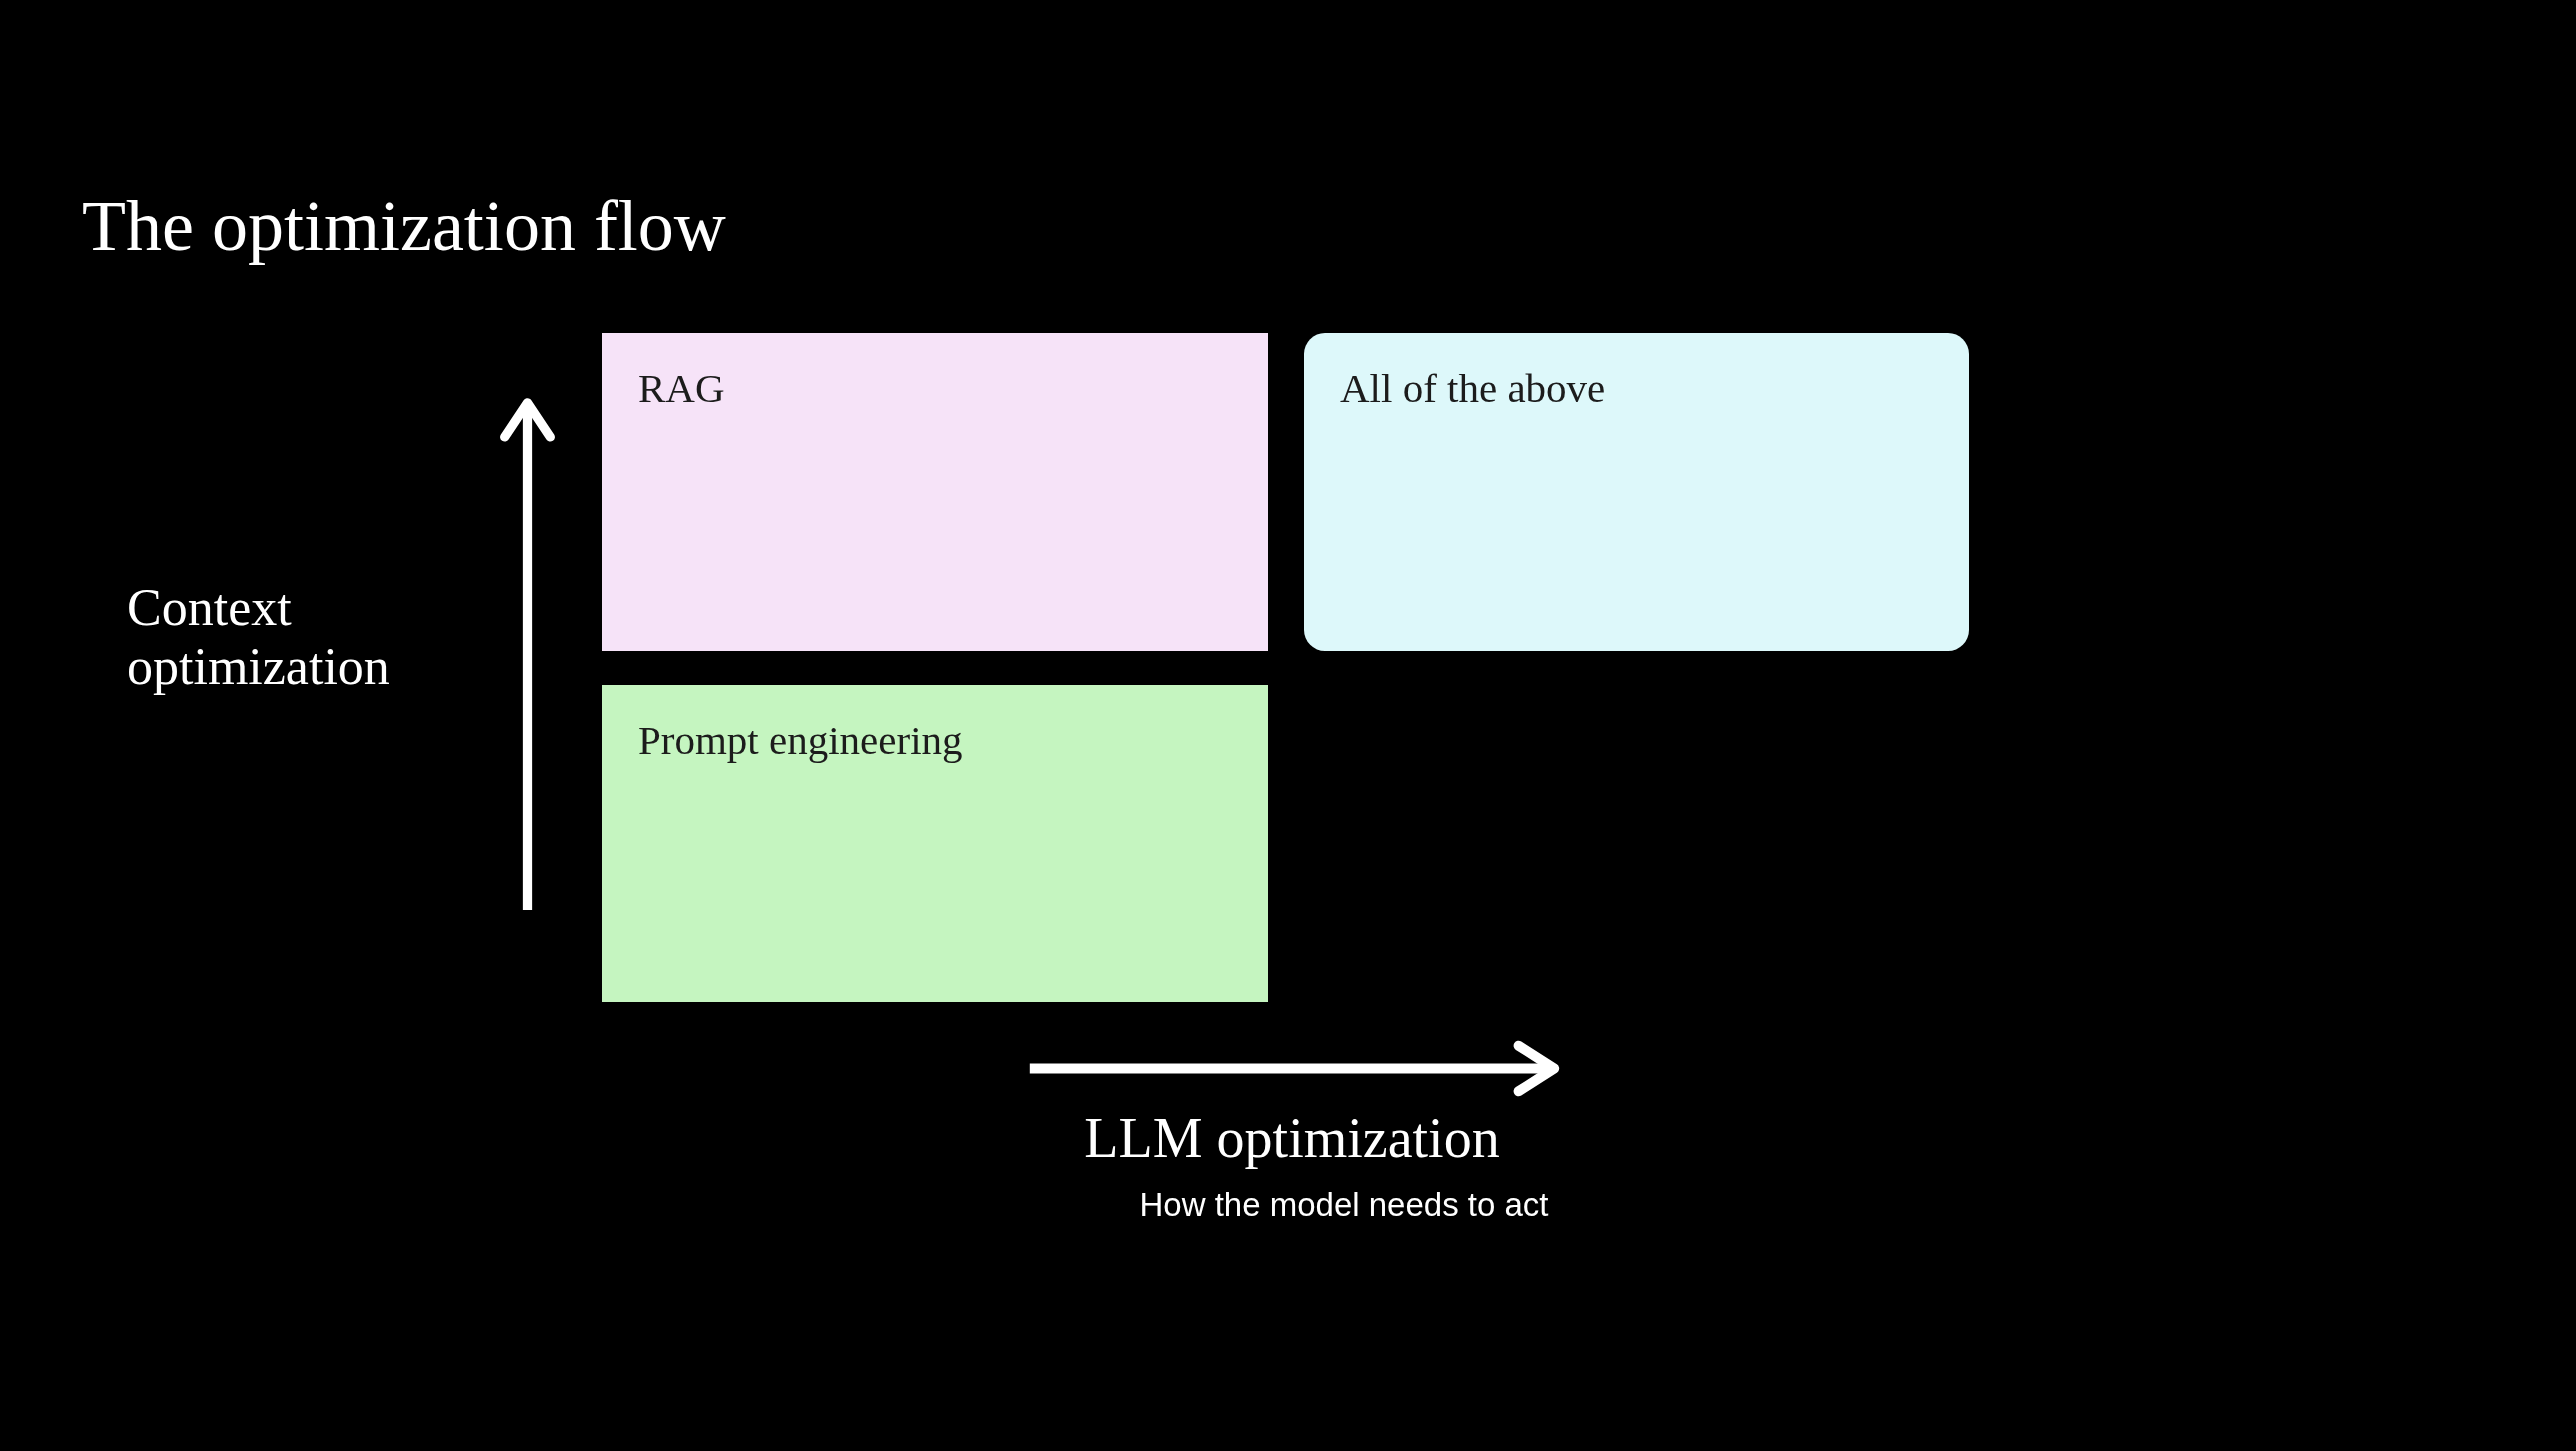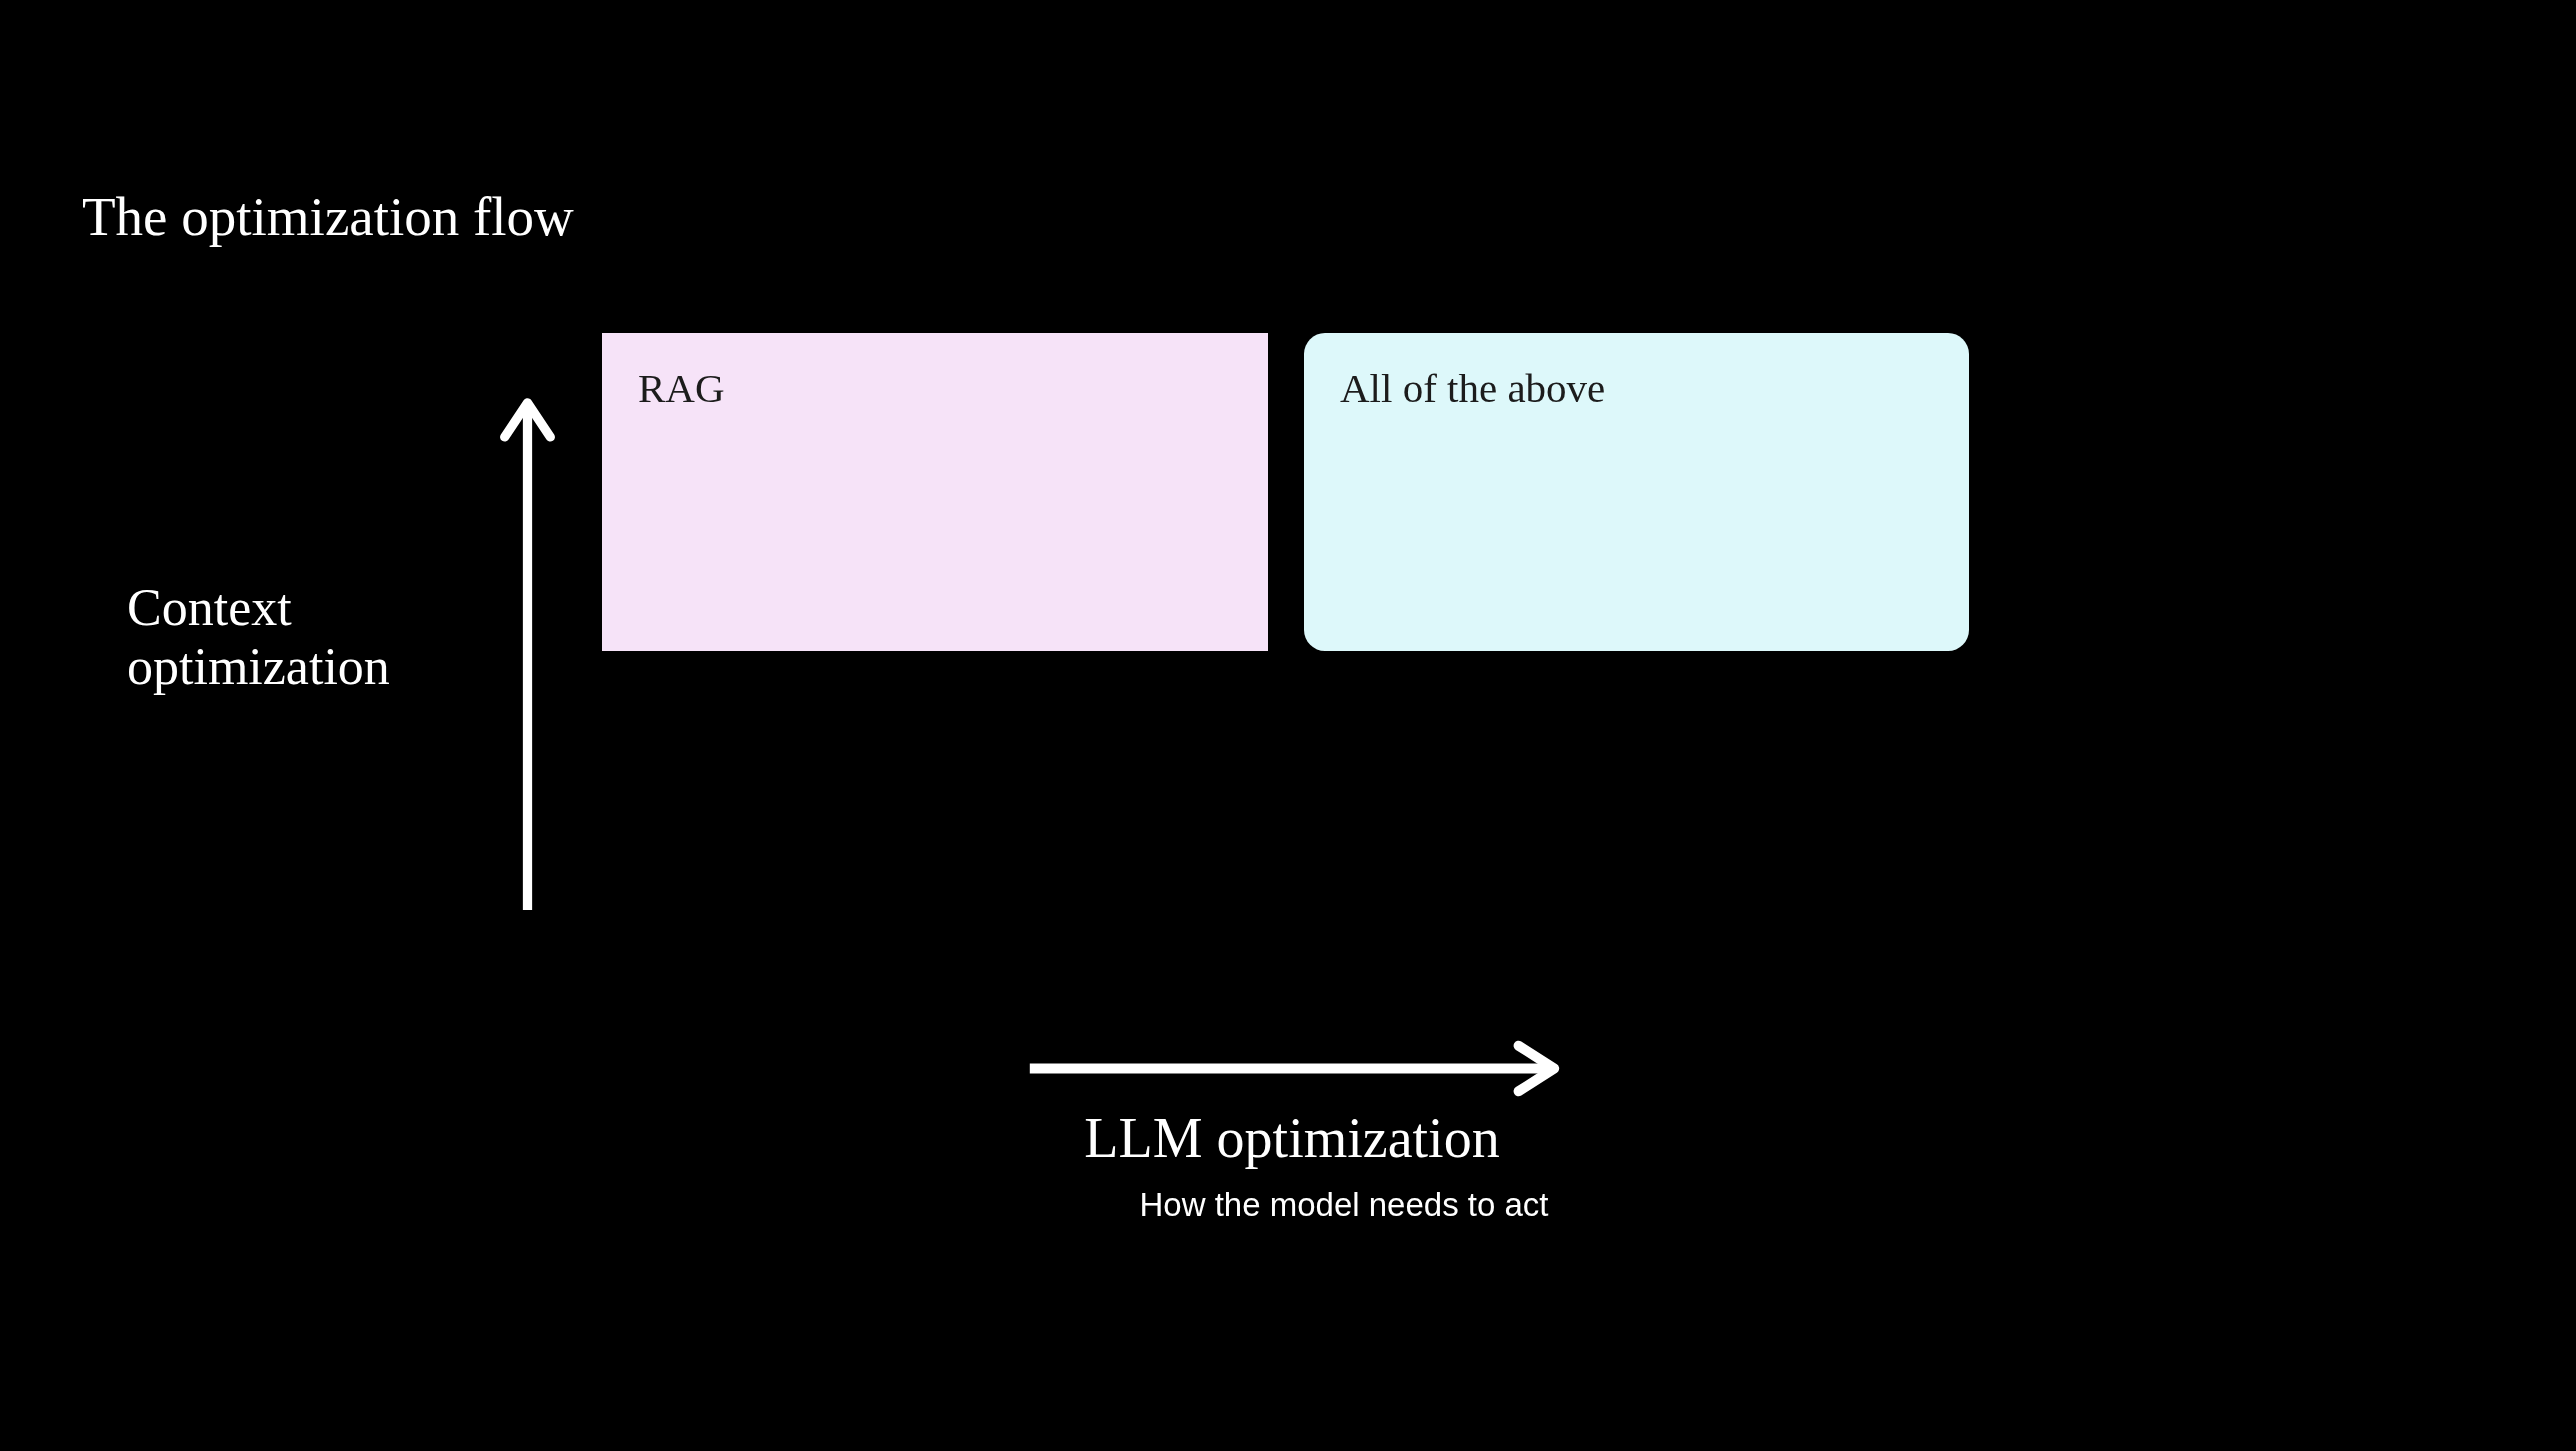--- a/index.html
+++ b/index.html
@@ -12,21 +12,21 @@
     width: 2576px;
     height: 1451px;
     background: #000000;
     overflow: hidden;
     font-family: "Liberation Serif", "DejaVu Serif", serif;
   }
   .slide-title {
     position: absolute;
     left: 82px;
     top: 187px;
-    font-size: 55px;
+    font-size: 72px;
     line-height: 1.1;
     color: #ffffff;
     letter-spacing: 0px;
     white-space: nowrap;
   }
   .quadrant {
     position: absolute;
     box-sizing: border-box;
     padding: 31.5px 36px;
   }
@@ -108,20 +108,23 @@
   <div class="slide-title">The optimization flow</div>
 
   <div class="quadrant q-rag" style="background-color: rgb(246, 227, 248);">
     <div class="q-label">RAG</div>
   </div>
 
   <div class="quadrant q-all" style="background-color: rgb(221, 248, 250); border-radius: 21px;">
     <div class="q-label">All of the above</div>
   </div>
 
+  <div class="quadrant q-prompt" style="background-color: rgb(197, 245, 192);">
+    <div class="q-label">Prompt engineering</div>
+  </div>
 
 
   <svg class="y-arrow-svg" viewBox="0 0 80 740">
     <line x1="40" y1="24" x2="40" y2="728" stroke="#FFFFFF" stroke-width="13" stroke-linecap="butt"></line>
     <polyline points="8,64 40,16 72,64" fill="none" stroke="#FFFFFF" stroke-width="13" stroke-linecap="round" stroke-linejoin="round"></polyline>
   </svg>
 
   <div class="y-axis-label">Context optimization</div>
 
 

